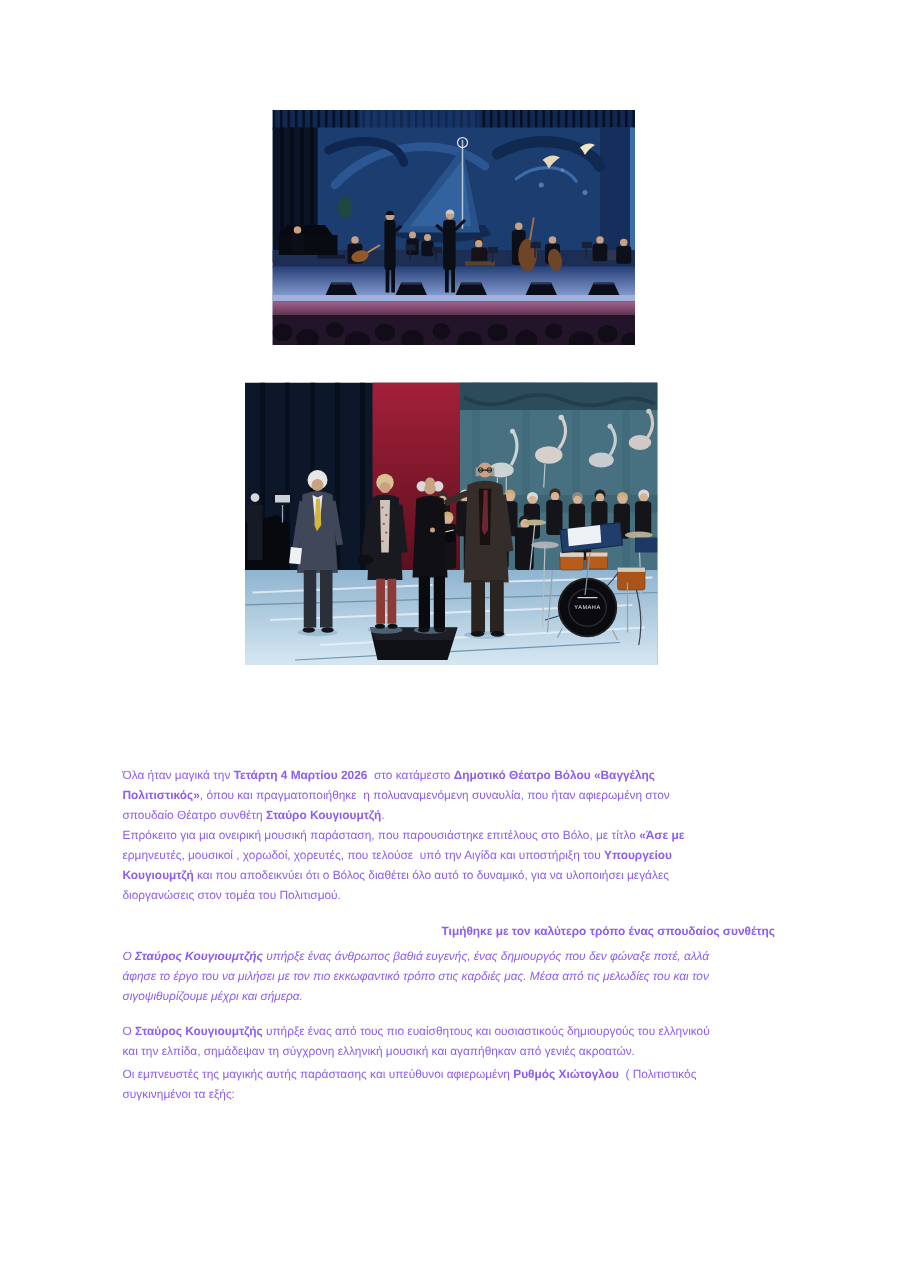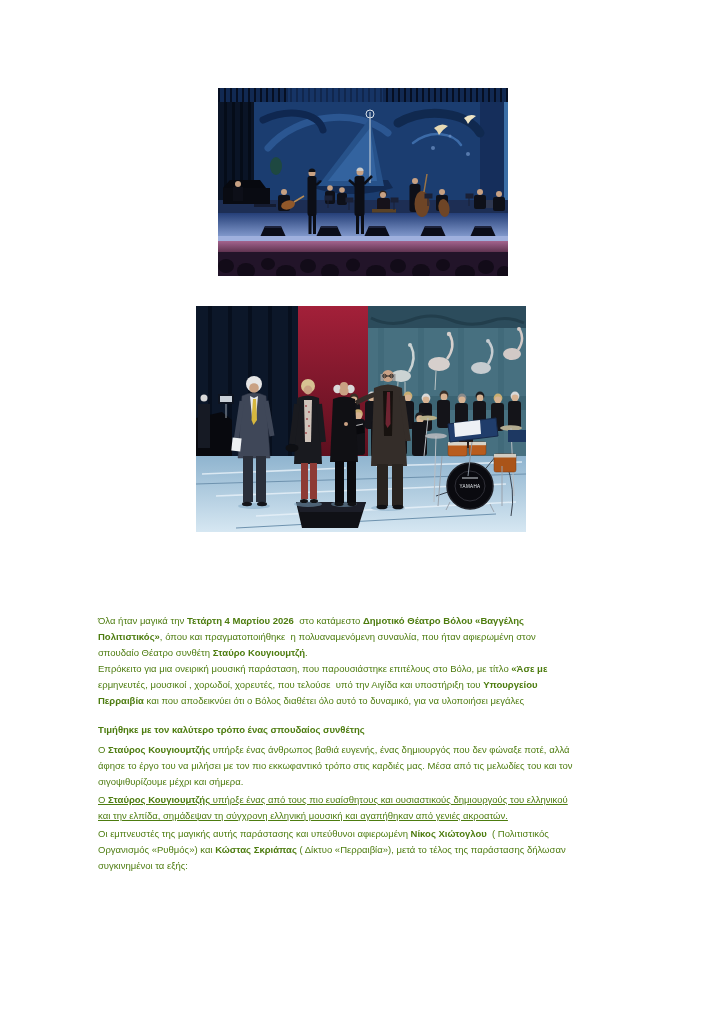--- a/index.html
+++ b/index.html
@@ -1,30 +1,30 @@
 <!DOCTYPE html>
 <html lang="el"><head>
 <meta charset="utf-8">
 <style>
   html,body{margin:0;padding:0;background:#ffffff;}
   .page{
     position:relative;width:724px;height:1024px;background:#ffffff;
-    overflow:hidden;font-family:"Liberation Sans","DejaVu Sans",sans-serif;color:#4d7c0f;
+    overflow:hidden;font-family:"Liberation Sans","DejaVu Sans",sans-serif;color:#8b5cf6;
   }
   .photo{position:absolute;margin:0;padding:0;}
   .photo svg{display:block;width:100%;height:100%;}
   #photo-1{left:218px;top:88px;width:290px;height:188px;}
   #photo-2{left:196px;top:306px;width:330px;height:226px;}
   .article{position:absolute;left:98px;top:613px;width:522px;font-size:9.5px;}
   .para{margin:0;}
   .line{height:16px;line-height:16px;white-space:nowrap;}
   .line .b{font-weight:bold;}
-  #para-heading{margin-top:13px;}
-  #para-tribute-1{margin-top:4px;}
-  #para-tribute-2{margin-top:2px;text-decoration:underline;}
+  #para-heading{margin-top:13px;text-align:right;}
+  #para-tribute-1{margin-top:4px;font-style:italic;}
+  #para-tribute-2{margin-top:12px;}
   #para-organisers{margin-top:2px;}
 </style>
 </head>
 <body>
 
 <div class="page">
 
   <figure class="photo" id="photo-1">
     <svg viewBox="0 0 290 188" preserveAspectRatio="none" xmlns="http://www.w3.org/2000/svg">
       <defs>
@@ -451,34 +451,34 @@
     </svg>
   </figure>
 
   <div class="article">
     <div class="para" id="para-intro">
         <div class="line"><span>Όλα ήταν μαγικά την </span><span class="b">Τετάρτη 4 Μαρτίου 2026</span><span>&nbsp; στο κατάμεστο </span><span class="b">Δημοτικό Θέατρο Βόλου «Βαγγέλης</span></div>
         <div class="line"><span class="b">Πολιτιστικός»</span><span>, όπου και πραγματοποιήθηκε &nbsp;η πολυαναμενόμενη συναυλία, που ήταν αφιερωμένη στον</span></div>
         <div class="line"><span>σπουδαίο Θέατρο συνθέτη </span><span class="b">Σταύρο Κουγιουμτζή</span><span>.</span></div>
         <div class="line"><span>Επρόκειτο για μια ονειρική μουσική παράσταση, που παρουσιάστηκε επιτέλους στο Βόλο, με τίτλο </span><span class="b">«Άσε με</span></div>
         <div class="line"><span>ερμηνευτές, μουσικοί , χορωδοί, χορευτές, που τελούσε &nbsp;υπό την Αιγίδα και υποστήριξη του </span><span class="b">Υπουργείου</span></div>
-        <div class="line"><span class="b">Περραιβία</span><span> και που αποδεικνύει ότι ο Βόλος διαθέτει όλο αυτό το δυναμικό, για να υλοποιήσει μεγάλες</span></div>
+        <div class="line"><span class="b">Κουγιουμτζή</span><span> και που αποδεικνύει ότι ο Βόλος διαθέτει όλο αυτό το δυναμικό, για να υλοποιήσει μεγάλες</span></div>
+        <div class="line"><span>διοργανώσεις στον τομέα του Πολιτισμού.</span></div>
       </div>
     <div class="para" id="para-heading">
         <div class="line"><span class="b">Τιμήθηκε με τον καλύτερο τρόπο ένας σπουδαίος συνθέτης</span></div>
       </div>
     <div class="para" id="para-tribute-1">
         <div class="line"><span>Ο </span><span class="b">Σταύρος Κουγιουμτζής</span><span> υπήρξε ένας άνθρωπος βαθιά ευγενής, ένας δημιουργός που δεν φώναξε ποτέ, αλλά</span></div>
         <div class="line"><span>άφησε το έργο του να μιλήσει με τον πιο εκκωφαντικό τρόπο στις καρδιές μας. Μέσα από τις μελωδίες του και τον</span></div>
         <div class="line"><span>σιγοψιθυρίζουμε μέχρι και σήμερα.</span></div>
       </div>
     <div class="para" id="para-tribute-2">
         <div class="line"><span>Ο </span><span class="b">Σταύρος Κουγιουμτζής</span><span> υπήρξε ένας από τους πιο ευαίσθητους και ουσιαστικούς δημιουργούς του ελληνικού</span></div>
         <div class="line"><span>και την ελπίδα, σημάδεψαν τη σύγχρονη ελληνική μουσική και αγαπήθηκαν από γενιές ακροατών.</span></div>
       </div>
     <div class="para" id="para-organisers">
-        <div class="line"><span>Οι εμπνευστές της μαγικής αυτής παράστασης και υπεύθυνοι αφιερωμένη </span><span class="b">Νίκος Χιώτογλου</span><span>&nbsp; ( Πολιτιστικός</span></div>
-        <div class="line"><span>Οργανισμός «Ρυθμός») και </span><span class="b">Κώστας Σκριάπας</span><span> ( Δίκτυο «Περραιβία»), μετά το τέλος της παράστασης δήλωσαν</span></div>
+        <div class="line"><span>Οι εμπνευστές της μαγικής αυτής παράστασης και υπεύθυνοι αφιερωμένη </span><span class="b">Ρυθμός Χιώτογλου</span><span>&nbsp; ( Πολιτιστικός</span></div>
         <div class="line"><span>συγκινημένοι τα εξής:</span></div>
       </div>
   </div>
 
 </div>
 
 </body></html>

